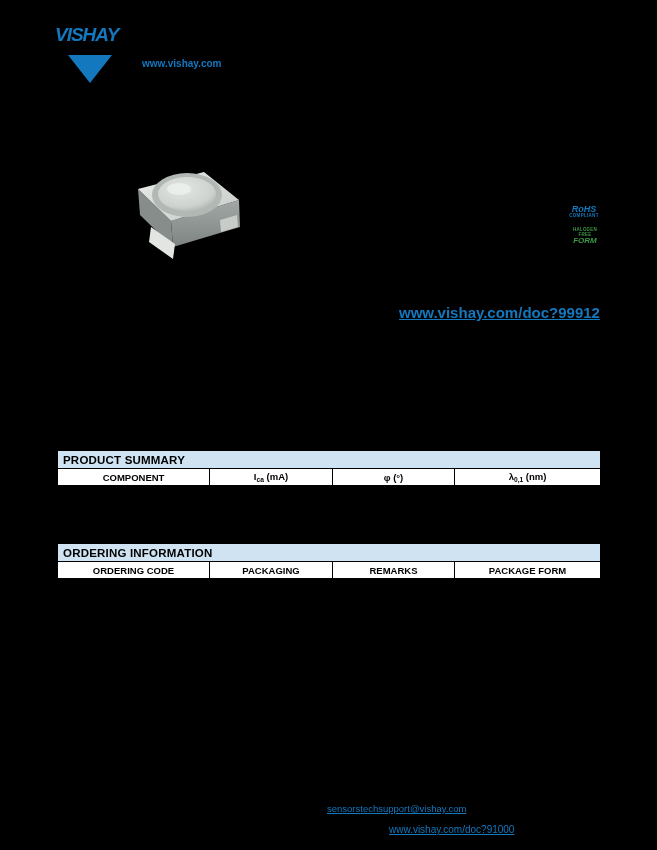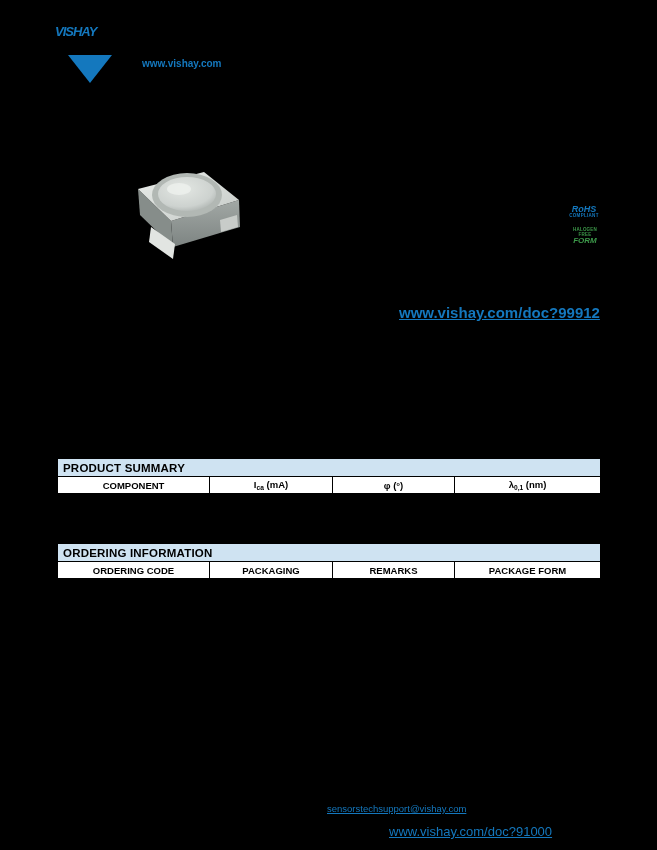--- a/index.html
+++ b/index.html
@@ -15,21 +15,21 @@
     background: #000000;
     overflow: hidden;
   }
 
   
   .logo-word {
     position: absolute;
     left: 55px;
     top: 24px;
     color: #1478be;
-    font-size: 13px;
+    font-size: 19px;
     font-weight: bold;
     font-style: italic;
     letter-spacing: -1px;
   }
   .logo-triangle {
     position: absolute;
     left: 68px;
     top: 55px;
     width: 0;
     height: 0;
@@ -110,21 +110,21 @@
     overflow: hidden;
   }
   .ds-table .title-row td {
     background: #cfe3f2;
     height: 17px;
     font-size: 11.5px;
     letter-spacing: 0.2px;
   }
   .ds-table .head-row td { background: #ffffff; text-align: center; }
   .ds-table .head-row td.first { text-align: center; }
-  .tbl-product-summary { top: 450px; margin-top: 8px; }
+  .tbl-product-summary { top: 450px; }
   .tbl-ordering { top: 543px; }
   .sub {
     font-size: 70%;
     vertical-align: -2px;
     font-weight: bold;
   }
 
   
   .footer-email {
     position: absolute;
@@ -132,21 +132,21 @@
     top: 803px;
     color: #1478be;
     font-size: 9.5px;
     text-decoration: underline;
   }
   .footer-disclaimer {
     position: absolute;
     left: 389px;
     top: 824px;
     color: #1478be;
-    font-size: 13px;
+    font-size: 10px;
     text-decoration: underline;
   }
 </style>
 </head>
 <body>
 
 <div class="page">
 
   <div class="logo-word">VISHAY</div>
   <div class="logo-triangle"></div>

